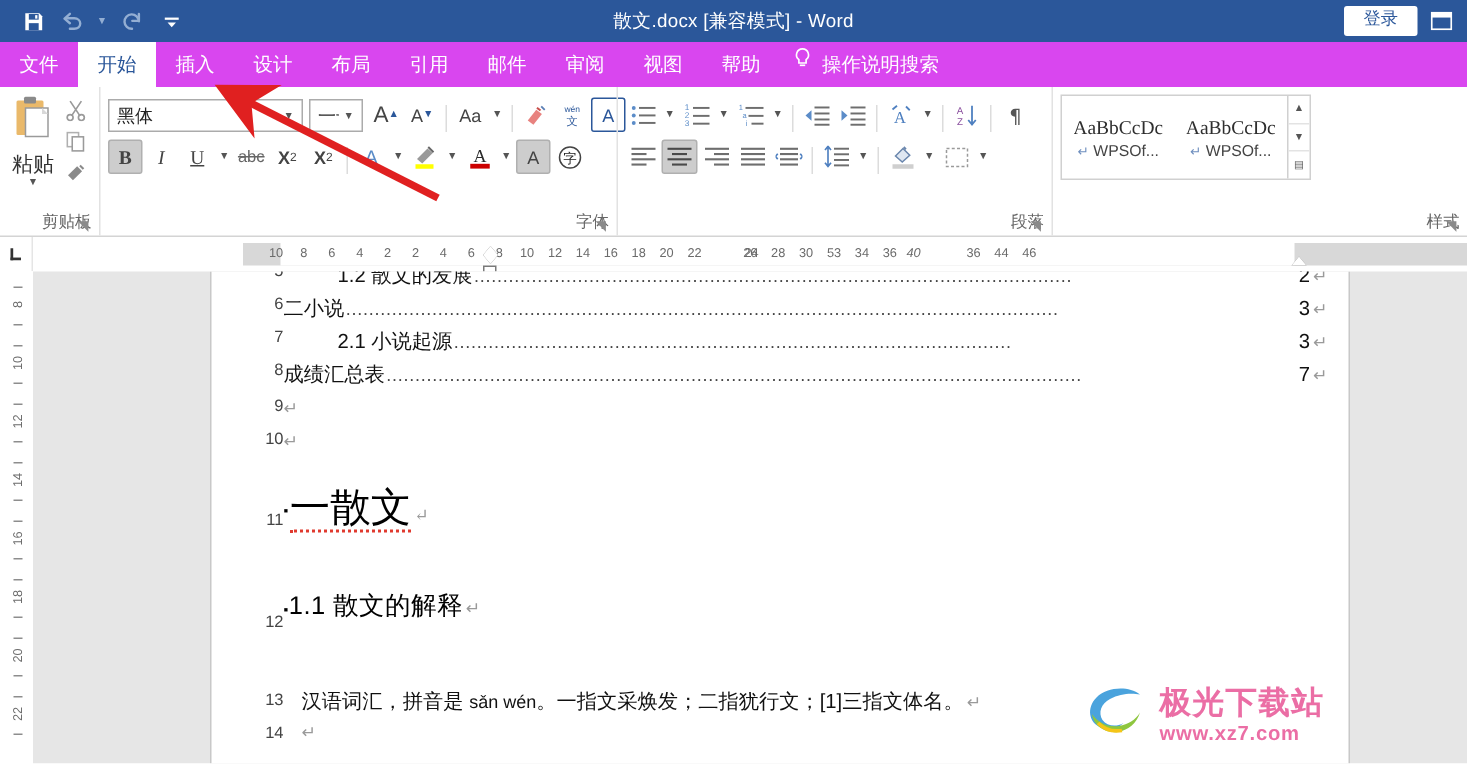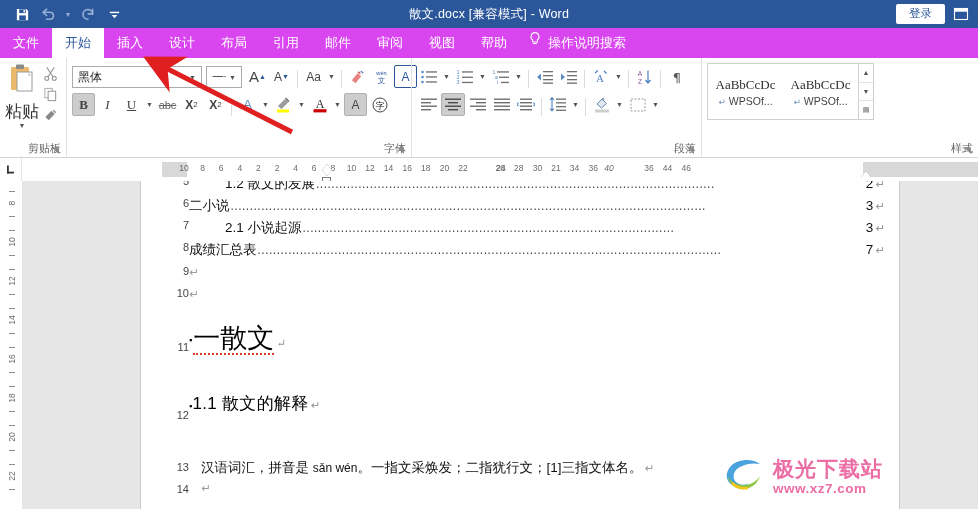--- a/index.html
+++ b/index.html
@@ -61,21 +61,21 @@
     position:absolute; right:2px; bottom:1px; width:11px; height:11px;
     color:#8a8a8a; font-size:9px; cursor:pointer; line-height:11px;
   }
 
   
   .clip { width:66px; }
   .paste-big {
     width:44px; display:flex; flex-direction:column; align-items:center;
     cursor:pointer; padding-top:2px;
   }
-  .paste-label { font-size:17px; color:#333; margin-top:1px; }
+  .paste-label { font-size:14px; color:#333; margin-top:1px; }
   .mini-col { display:flex; flex-direction:column; gap:1px; padding-top:2px;}
   .mini-btn { width:22px; height:20px; display:flex; align-items:center; justify-content:center;
      cursor:pointer; border-radius:2px;}
 
   
   .font-grp { width:345px; }
   .row { display:flex; align-items:flex-end; gap:1px; height:25px; }
   .row.r1 { margin-top:2px; }
   .row.r2 { margin-top:3px; }
   .combo {
@@ -629,21 +629,21 @@
           <span class="rtick" style="left: 208px;">12</span>
           <span class="rtick" style="left: 226.6px;">14</span>
           <span class="rtick" style="left: 245.2px;">16</span>
           <span class="rtick" style="left: 263.8px;">18</span>
           <span class="rtick" style="left: 282.4px;">20</span>
           <span class="rtick" style="left: 301px;">22</span>
           <span class="rtick" style="left: 339px;">24</span>
           <span class="rtick" style="left: 338.2px;">26</span>
           <span class="rtick" style="left: 356.8px;">28</span>
           <span class="rtick" style="left: 375.4px;">30</span>
-          <span class="rtick" style="left: 394px;">21</span>
+          <span class="rtick" style="left: 394px;">53</span>
           <span class="rtick" style="left: 412.6px;">34</span>
           <span class="rtick" style="left: 431.2px;">36</span>
           <span class="rtick" style="left: 447px; font-style: italic;">40</span>
           <span class="rtick" style="left: 487px;">36</span>
           <span class="rtick" style="left: 505.6px;">44</span>
           <span class="rtick" style="left: 524.2px;">46</span>
           <div class="indent-top" style="left: 160px;"></div>
           <div class="indent-bot" style="left: 160px;"></div>
           <div class="indent-sq" style="left: 160px;"></div>
           <div class="indent-right" style="left: 699px;"></div>

